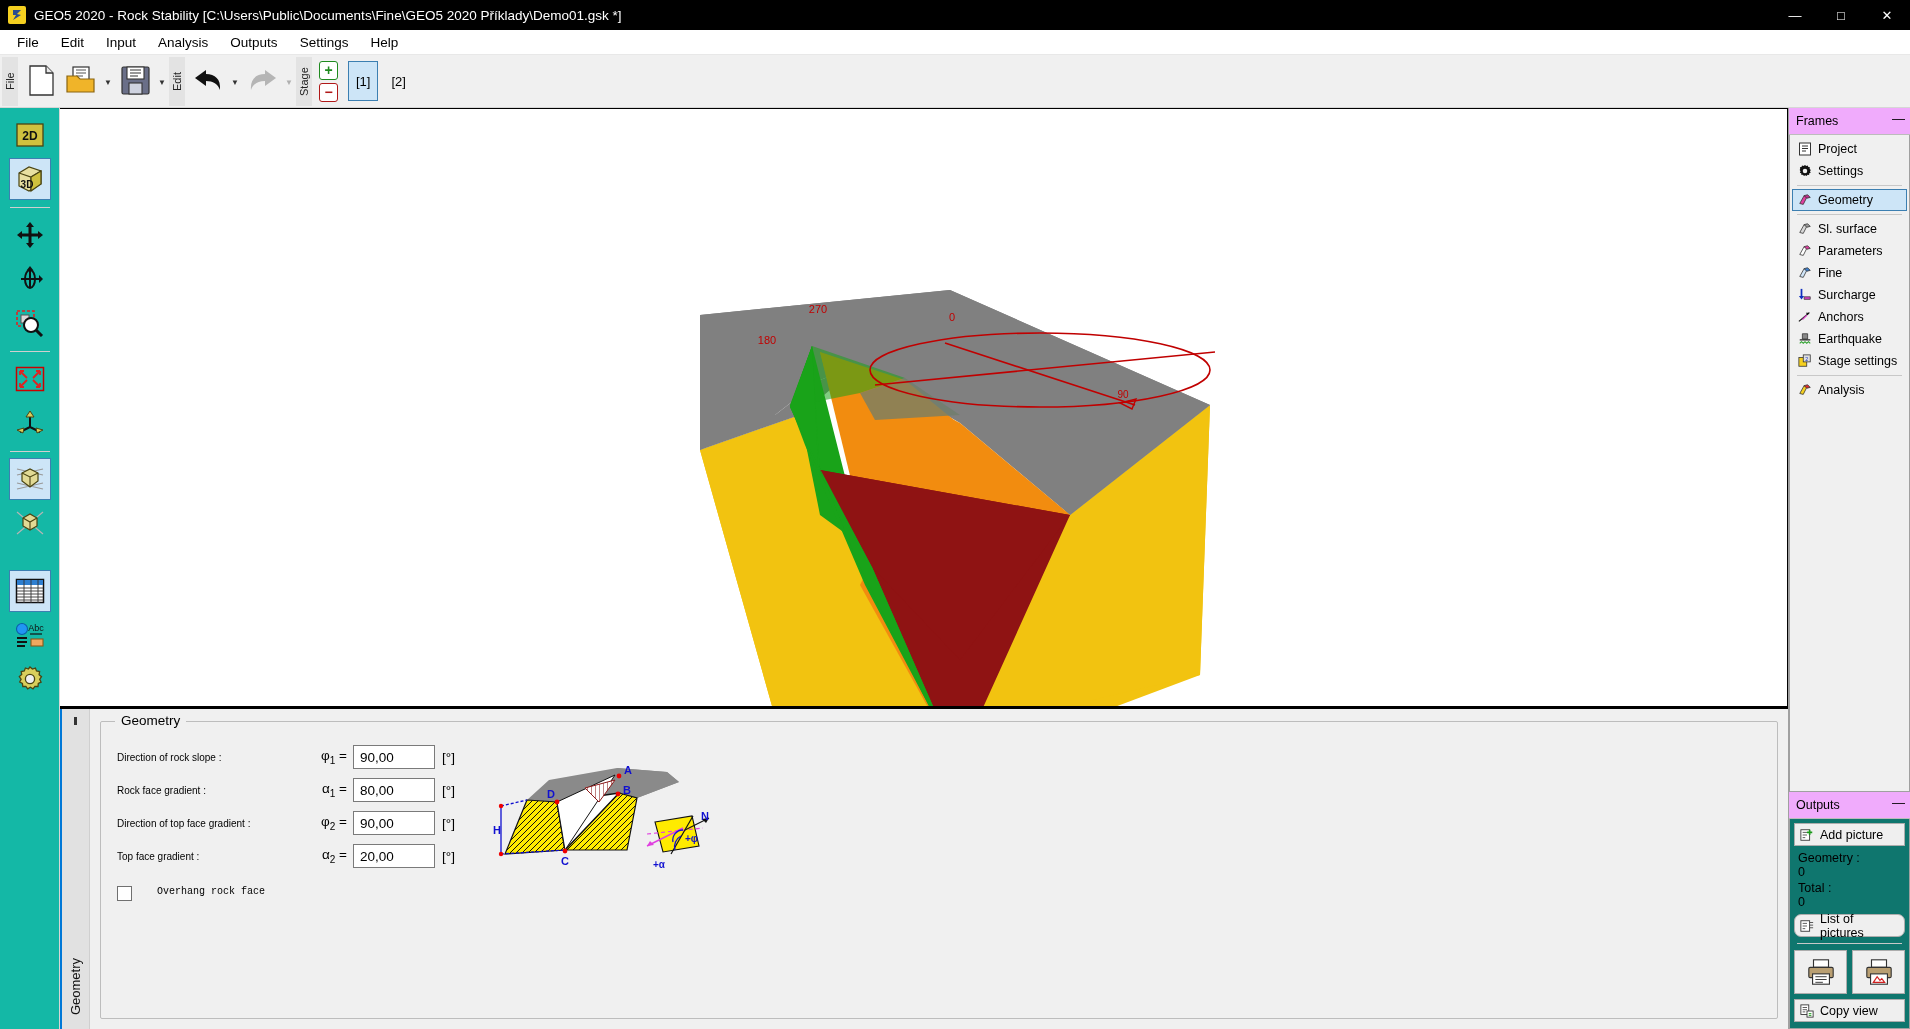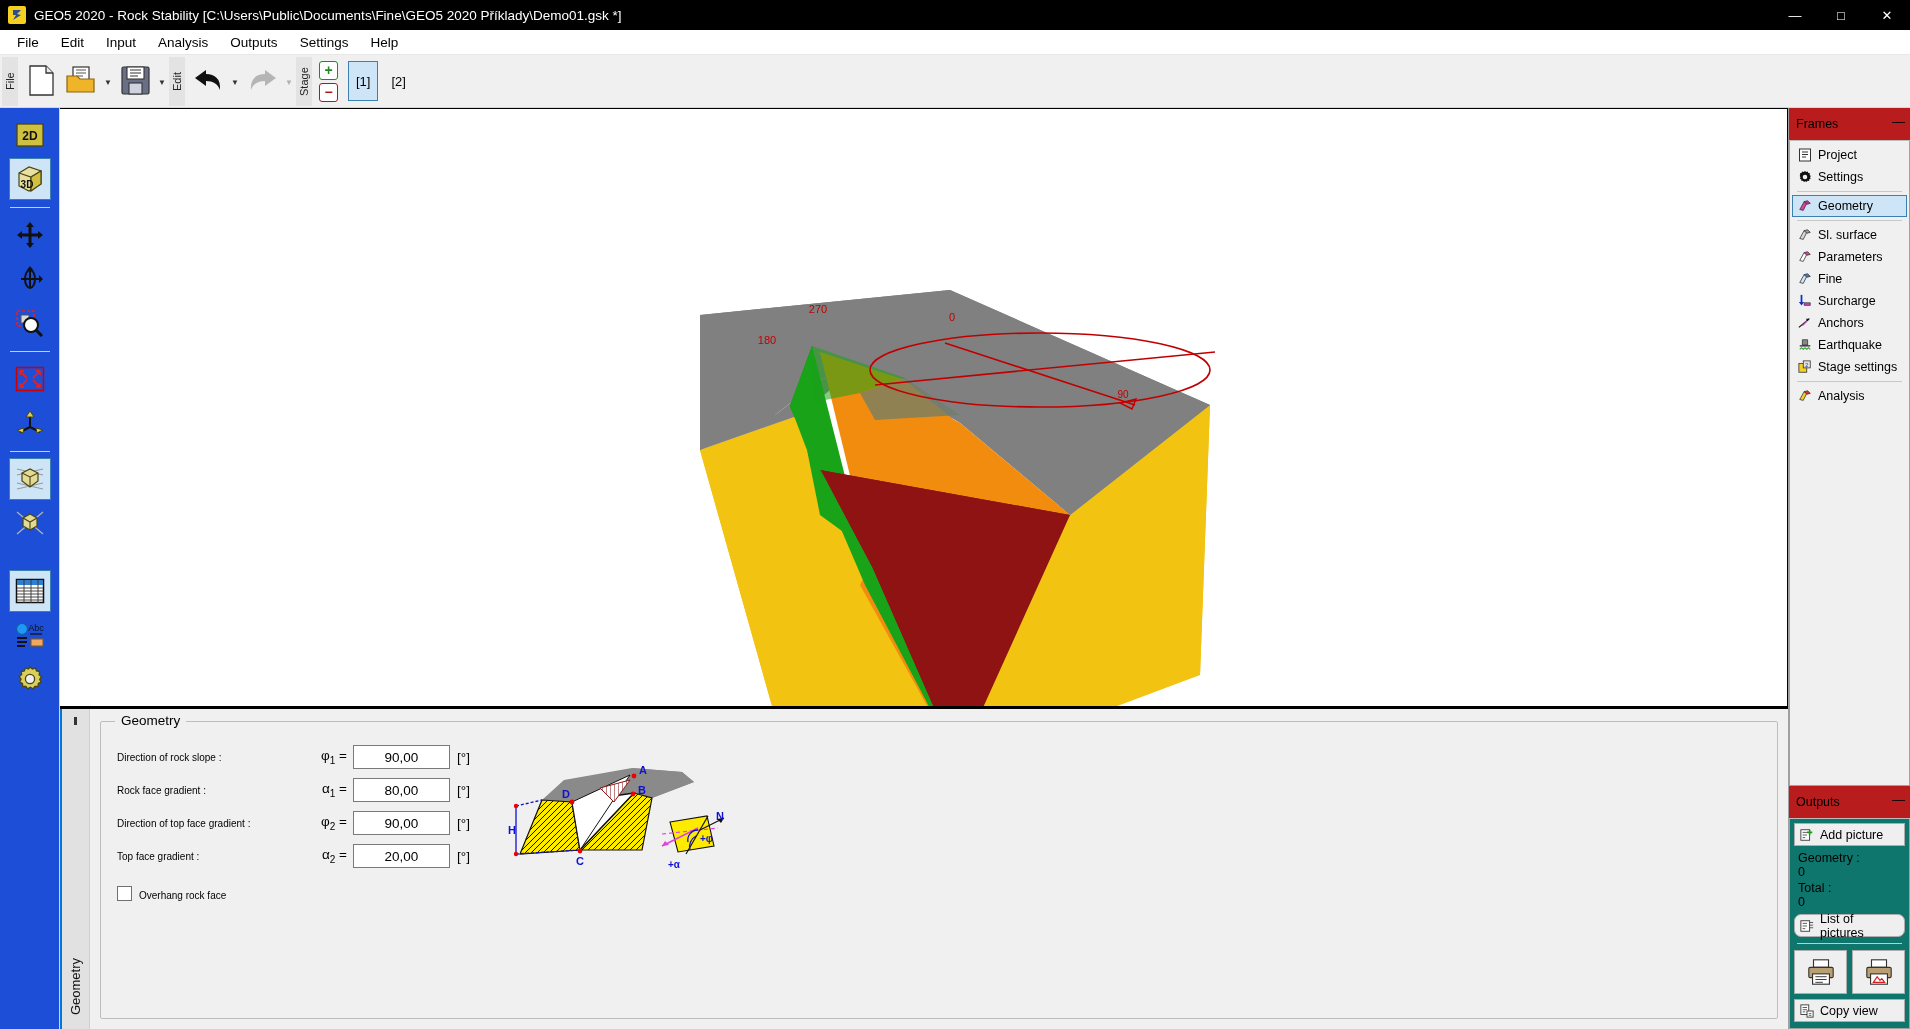--- a/index.html
+++ b/index.html
@@ -71,21 +71,21 @@
     min-width: 29px; height: 40px; display: flex; align-items: center; justify-content: center;
     font-size: 13px; color: #000; border: 1px solid transparent; padding: 0 7px;
   }
   .stage-tab.active { background: #cde5f7; border: 1.5px solid #3c7fb1; }
 
   
   .body-row { flex: 1; display: flex; min-height: 0; }
 
   
   .lefttools {
-    width: 60px; background: #1d4ed8; flex: 0 0 60px;
+    width: 60px; background: #14b8a6; flex: 0 0 60px;
     display: flex; flex-direction: column; align-items: center; padding-top: 6px;
     border-right: 1px solid #d6d6d6;
   }
   .lt-btn {
     width: 42px; height: 42px; margin-bottom: 2px; border: 1px solid transparent;
     display: flex; align-items: center; justify-content: center;
   }
   .lt-btn.active { background: #cde5f7; border: 1.5px solid #3c7fb1; }
   .lt-sep { width: 40px; height: 1px; background: #cfcfcf; margin: 5px 0 6px; }
   .lt-gap { height: 24px; }
@@ -123,39 +123,39 @@
     position: absolute; top: -9px; left: 14px; background: #f0f0f0;
     padding: 0 6px; font-size: 13.5px; color: #000;
   }
   .form-rows { display: flex; flex-direction: column; gap: 7px; padding-top: 4px; }
   .form-row { display: flex; align-items: center; height: 26px; }
   .f-label { font-size: 10px; color: #000; white-space: nowrap; }
   .f-label.w1 { width: 190px; }
   .f-sym { width: 46px; text-align: right; font-size: 13.5px; padding-right: 6px; white-space: nowrap; }
   .f-sym sub { font-size: 10px; }
   .f-input {
-    width: 97px; height: 24px; border: 1px solid #7a7a7a; background: #fff;
-    text-align: center; padding: 0 6px; font-size: 13.5px; line-height: 22px;
+    width: 82px; height: 24px; border: 1px solid #7a7a7a; background: #fff;
+    text-align: left; padding: 0 6px; font-size: 13.5px; line-height: 22px;
     font-family: "Liberation Sans", sans-serif; color: #000;
   }
   .f-unit { padding-left: 7px; font-size: 13.5px; color: #000; }
-  .chk-row { display: flex; align-items: flex-end; gap: 7px; margin-top: 10px; }
+  .chk-row { display: flex; align-items: flex-start; gap: 25px; margin-top: 10px; font-family: Liberation Mono, monospace; }
   .chkbox {
     width: 15px; height: 15px; border: 1px solid #707070; background: #fff;
     flex: 0 0 15px;
   }
   .diagram-box { margin-left: 32px; padding-top: 10px; }
 
   
   .right-col {
     width: 122px; flex: 0 0 122px; background: #f0f0f0;
     display: flex; flex-direction: column; border-left: 1px solid #a0a0a0;
   }
   .panel-head {
-    height: 33px; background: #b91c1c; display: flex; align-items: center;
+    height: 27px; background: #f0abfc; display: flex; align-items: center;
     justify-content: space-between; padding: 0 5px 0 7px;
     font-size: 12.5px; color: #000; border-bottom: 1px solid #bcbcbc;
   }
   .panel-min { font-size: 13px; line-height: 10px; padding-bottom: 4px; }
   .frames-body {
     flex: 1; background: #f0f0f0; border: 1px solid #a0a0a0; border-top: 0;
     padding: 3px 2px; overflow: hidden;
   }
   .frame-item {
     display: flex; align-items: center; gap: 5px; height: 22px;

